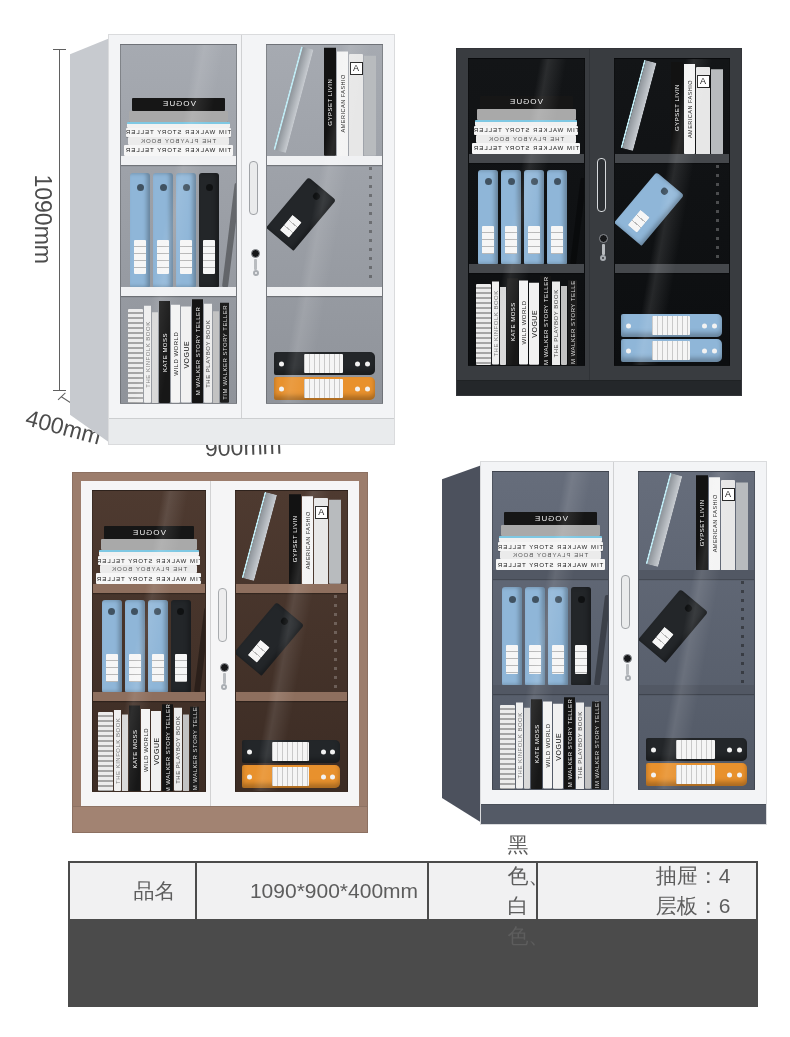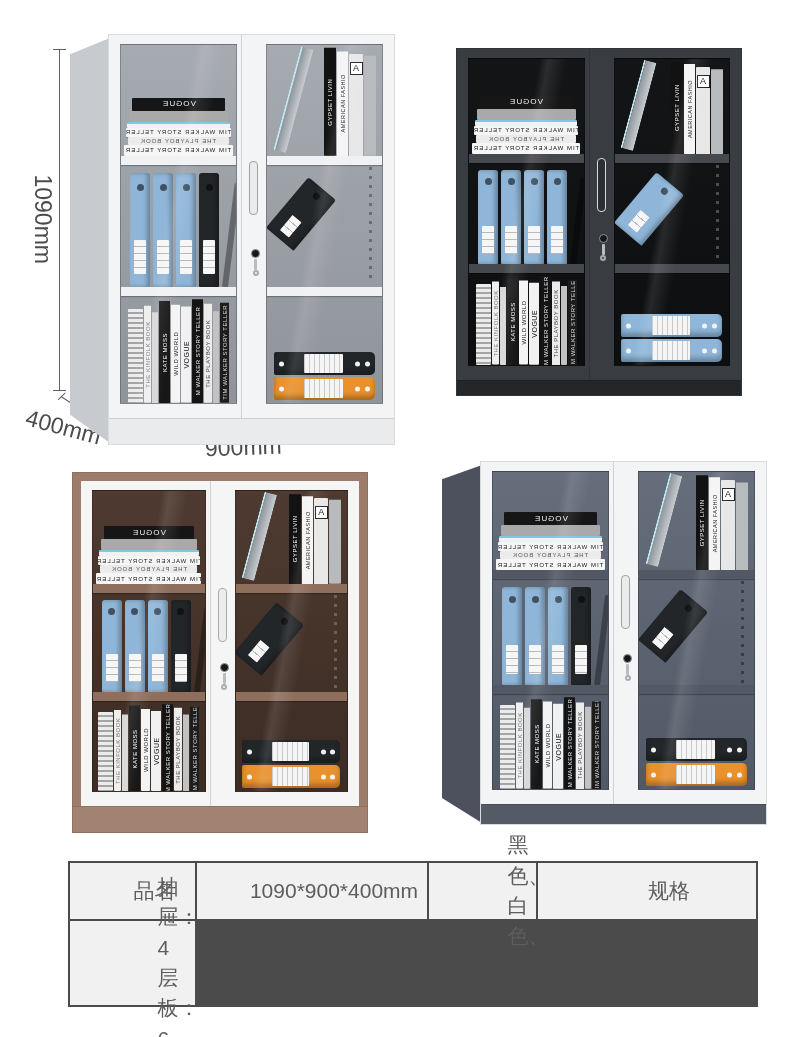--- a/index.html
+++ b/index.html
@@ -601,22 +601,19 @@
     </div>
     <div class="cell">
       <span>1090*900*400mm</span>
     </div>
     <div class="cell">
       <span class="stack">
         <span>黑色、白色、</span>
       </span>
     </div>
     <div class="cell">
-      <span>规格</span>
-    </div>
-    <div class="cell">
       <span class="stack">
         <span>抽屉：4</span>
         <span>层板：6</span>
       </span>
     </div>
   </div>
 </div>
 
 </body></html>

